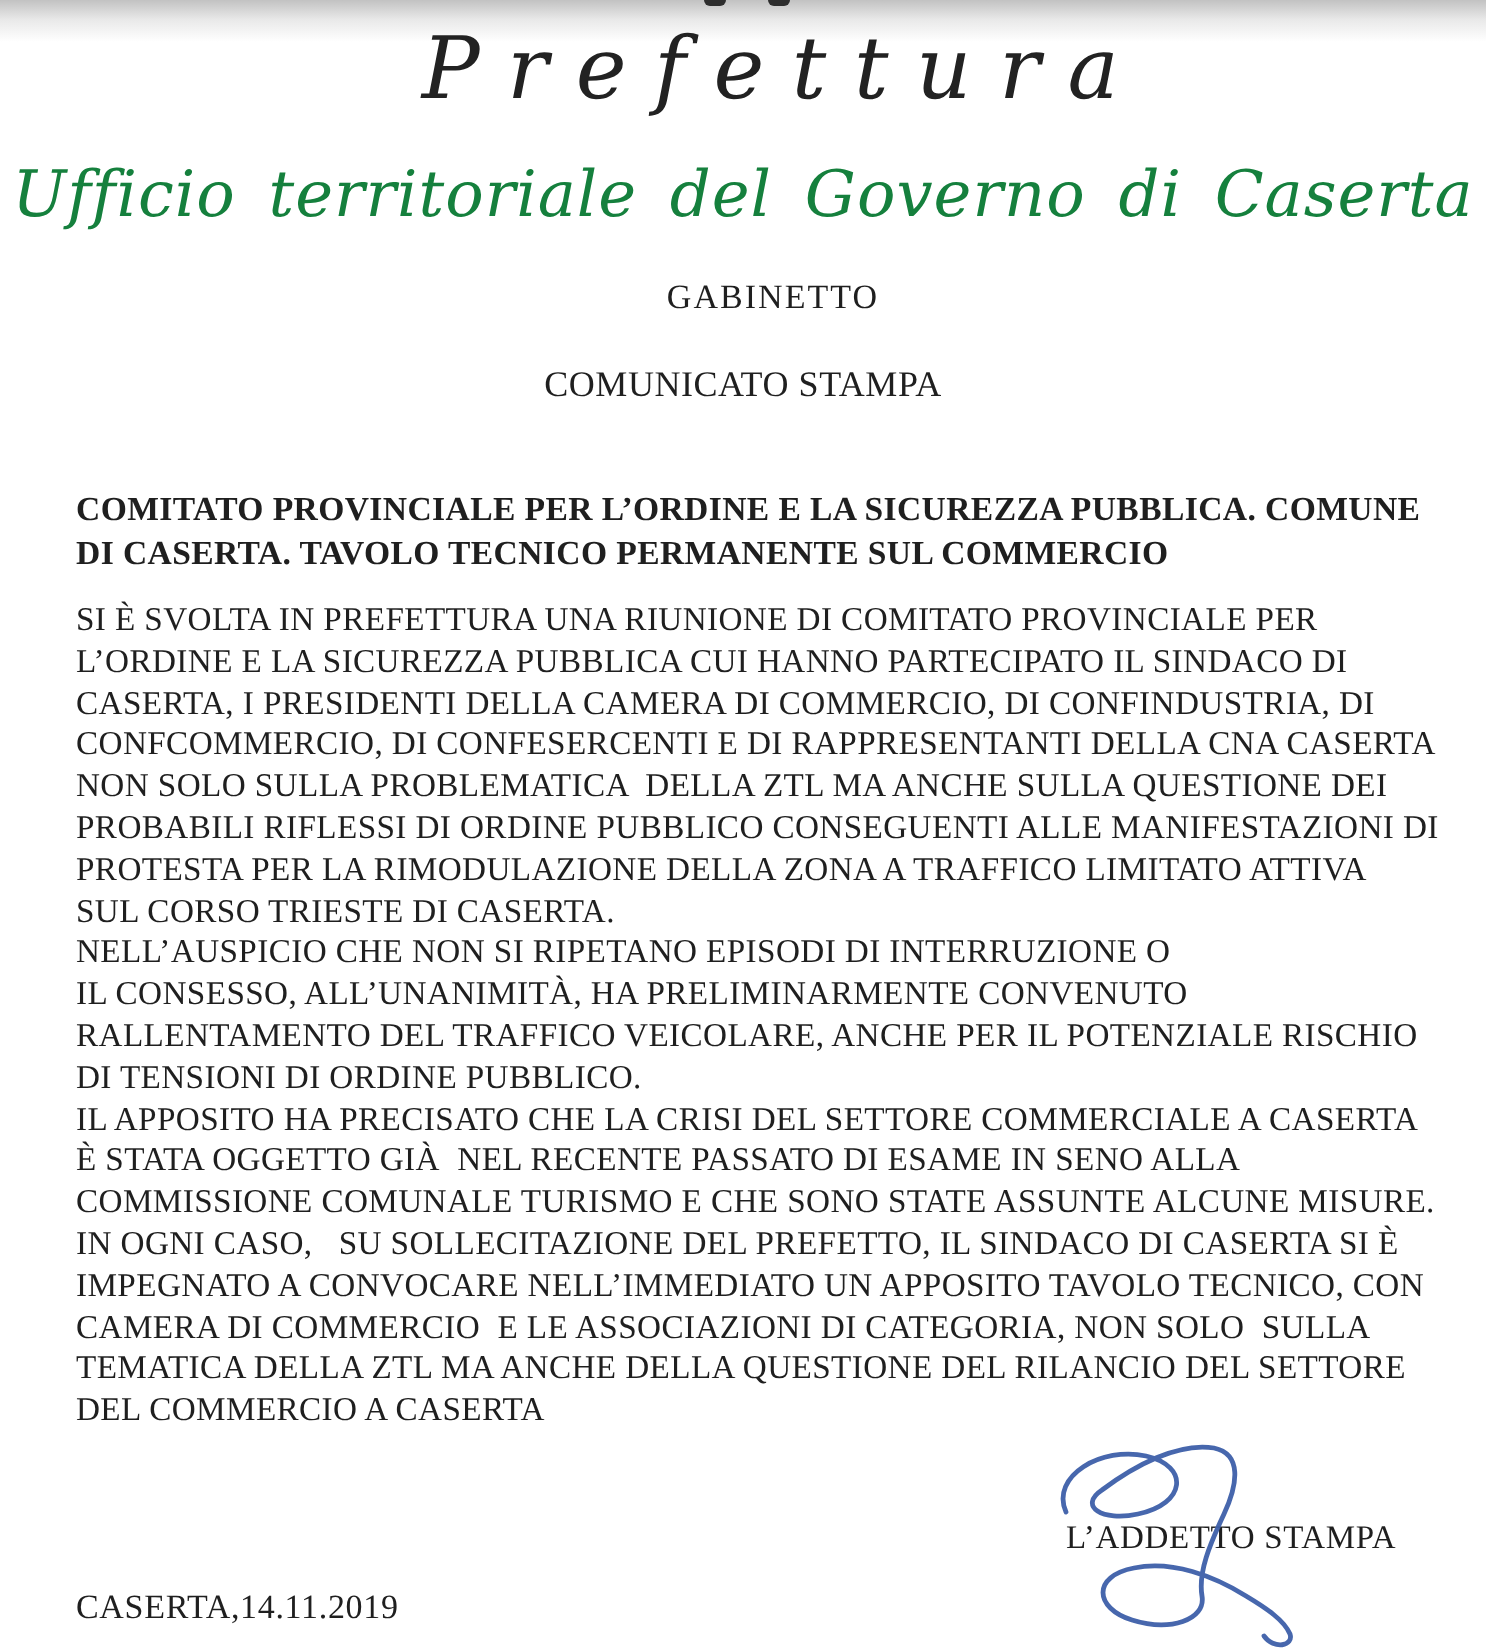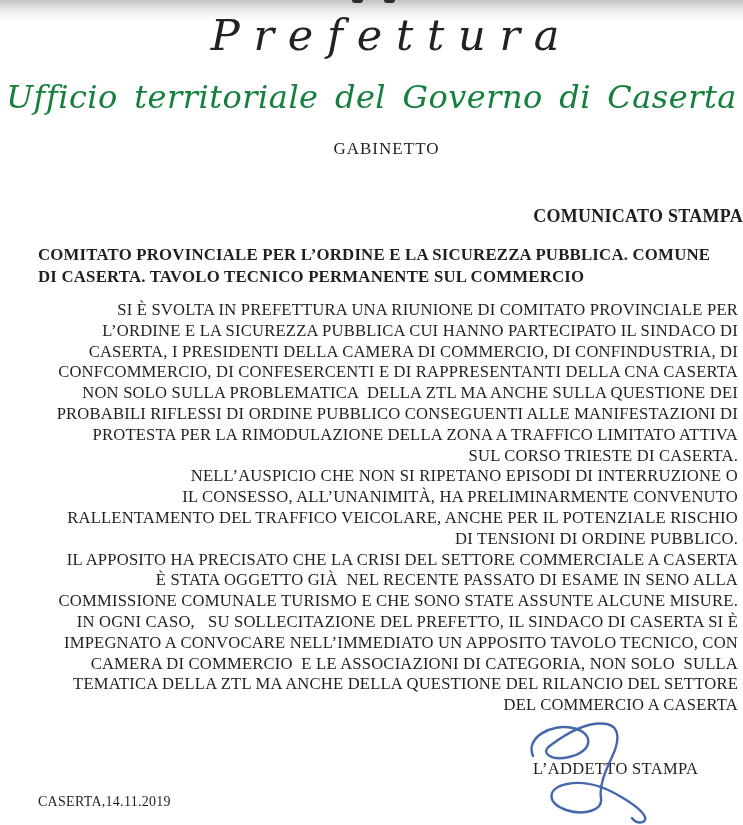--- a/index.html
+++ b/index.html
@@ -60,23 +60,23 @@
   .office {
     position: absolute;
     top: 139px; left: 0; right: 0;
     text-align: center;
     font-size: 17px;
     letter-spacing: 0.06em;
     padding-left: 30px;
   }
   .doc-type {
     position: absolute;
-    top: 206px; left: 0; right: 0;
-    text-align: right;
-    font-weight: 700;
+    top: 182px; left: 0; right: 0;
+    text-align: center;
+    font-weight: 400;
     font-size: 18px;
     letter-spacing: 0.015em;
   }
   .subject {
     position: absolute;
     top: 244px; left: 38px;
     width: 690px;
     font-weight: 700;
     font-size: 16.8px;
     line-height: 21.5px;
@@ -84,38 +84,38 @@
   }
   .subject > div { white-space: pre; }
   .body-text {
     position: absolute;
     top: 300px; left: 38px;
     width: 700px;
     font-size: 16.6px;
     line-height: 20.8px;
     letter-spacing: 0.012em;
   }
-  .body-text > div { white-space: pre; text-align: right; }
+  .body-text > div { white-space: pre; }
 
   .sig-title {
     position: absolute;
     left: 533px; top: 759px;
     font-size: 16.5px;
     letter-spacing: 0.02em;
     z-index: 1;
   }
   .signature-svg {
     position: absolute;
     left: 515px; top: 718px;
     z-index: 2;
   }
   .place-date {
     position: absolute;
     left: 38px; top: 794px;
-    font-size: 14px;
+    font-size: 17px;
     letter-spacing: 0.02em;
   }
 </style>
 </head>
 <body>
 
 <div class="page">
 
   <div class="scan-shadow"></div>
   <div class="crest-mark m1"></div>

